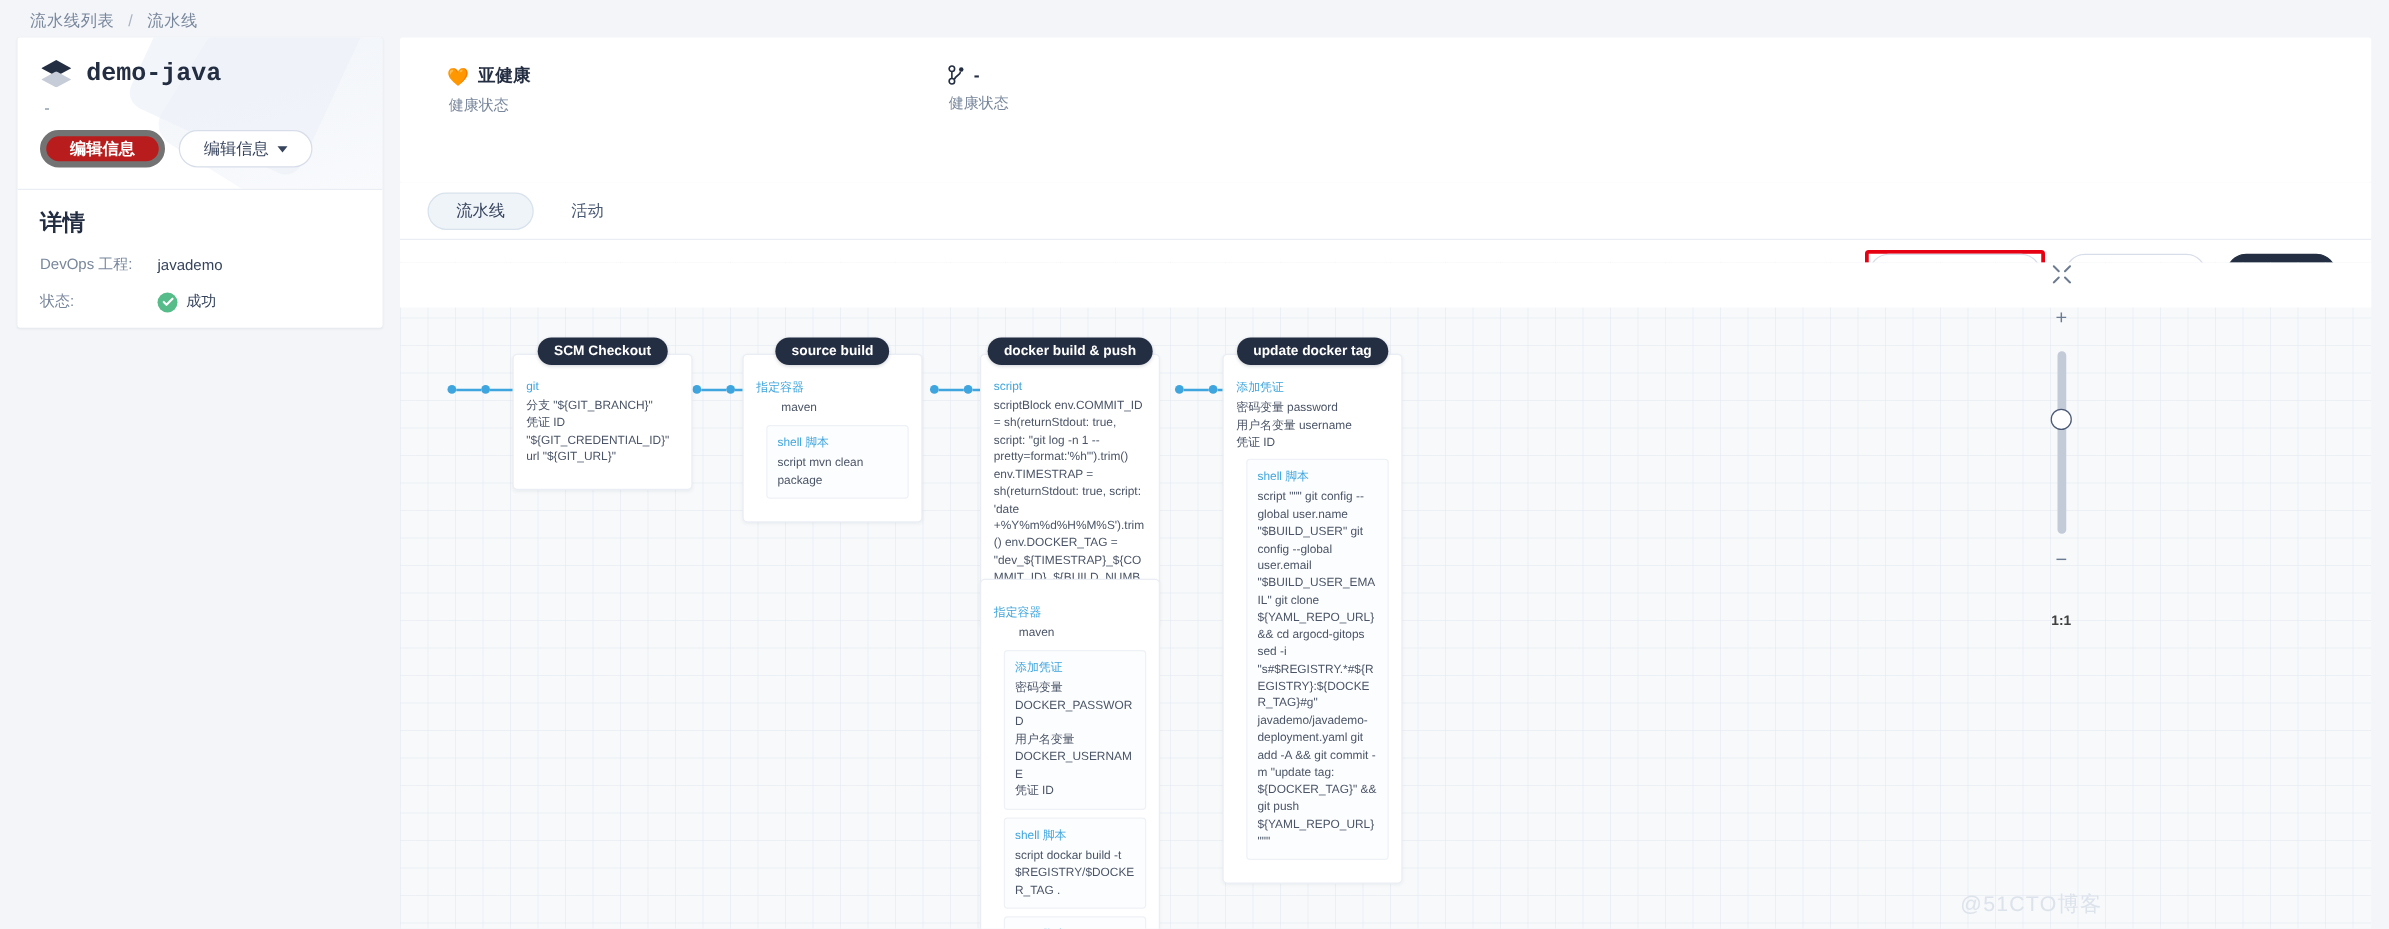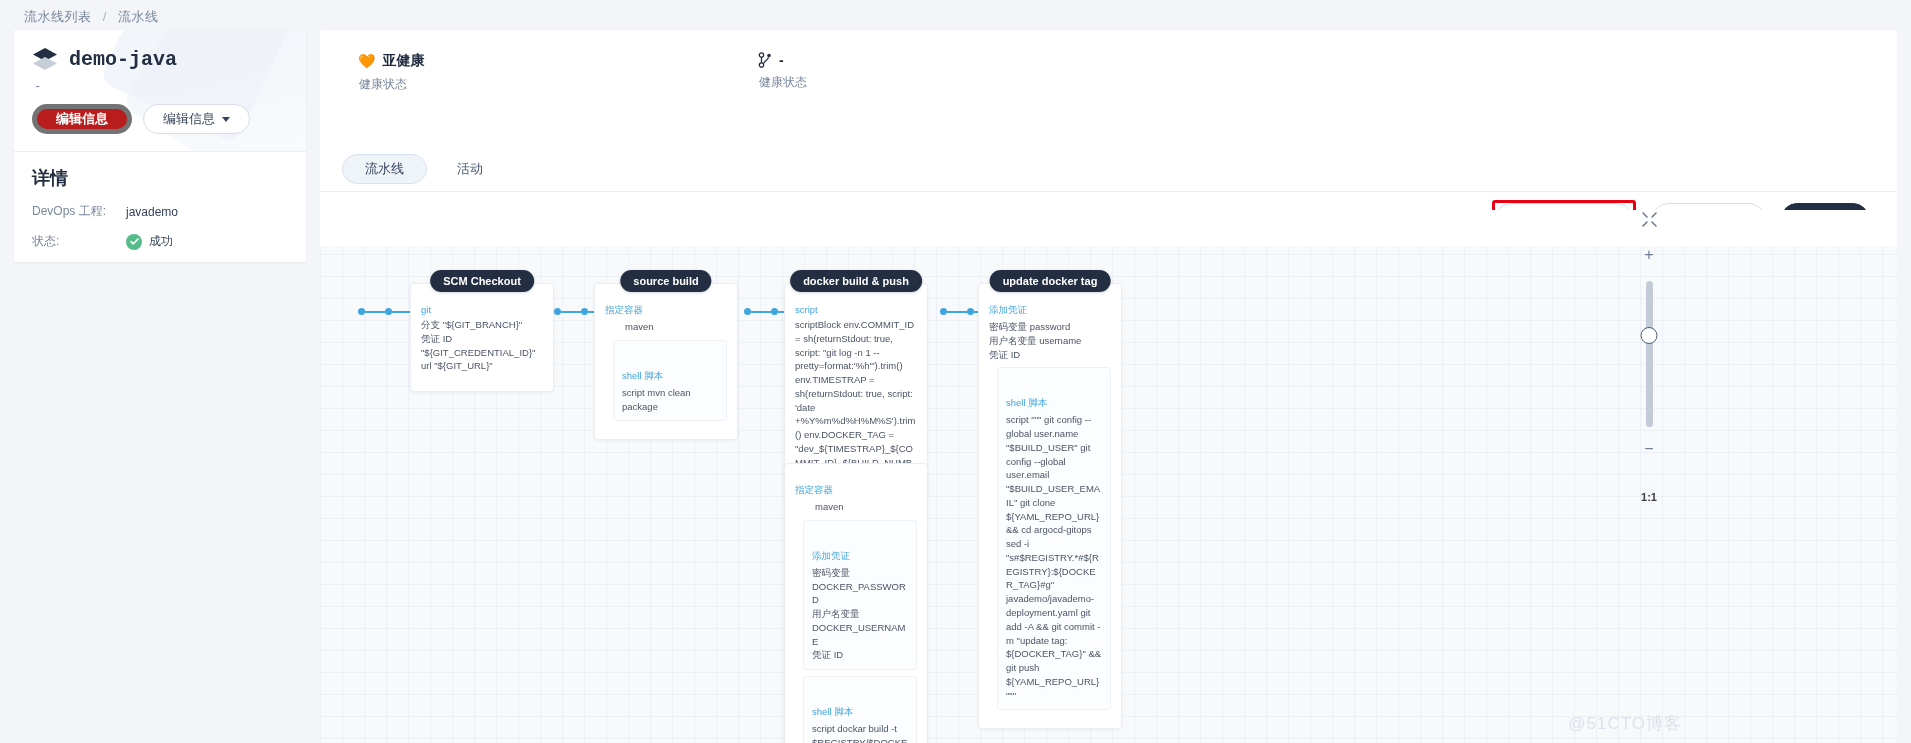--- a/index.html
+++ b/index.html
@@ -154,21 +154,21 @@
     box-shadow: 0 1px 3px rgba(53,64,82,.06);
     padding: 20px 10px 12px 10px;
   }
   .blk { padding: 0 0 6px 0; }
   .blk-title { color: #3fa5de; font-size: 9.5px; margin-bottom: 3px; }
   .blk-line { font-size: 9.5px; color: #4a5466; line-height: 1.45; word-break: break-word; }
   .sub-blk {
     margin: 6px 0 0 8px; border: 1px solid #eef1f6; border-radius: 3px;
     padding: 7px 8px; background: #fcfdfe;
   }
-  .sub-blk .blk-title { margin-bottom: 3px; margin-top: 22px; }
+  .sub-blk .blk-title { margin-bottom: 3px; }
   .indent { margin-left: 20px; }
 
   
   .conn { position: absolute; display: flex; align-items: center; }
   .conn .dot { width: 7px; height: 7px; border-radius: 50%; background: #3fa5de; flex: 0 0 auto; }
   .conn .line { height: 2px; background: #3fa5de; flex: 1 1 auto; }
 
   
   .zoom-ctl {
     position: absolute; right: 30px; top: 212px;

